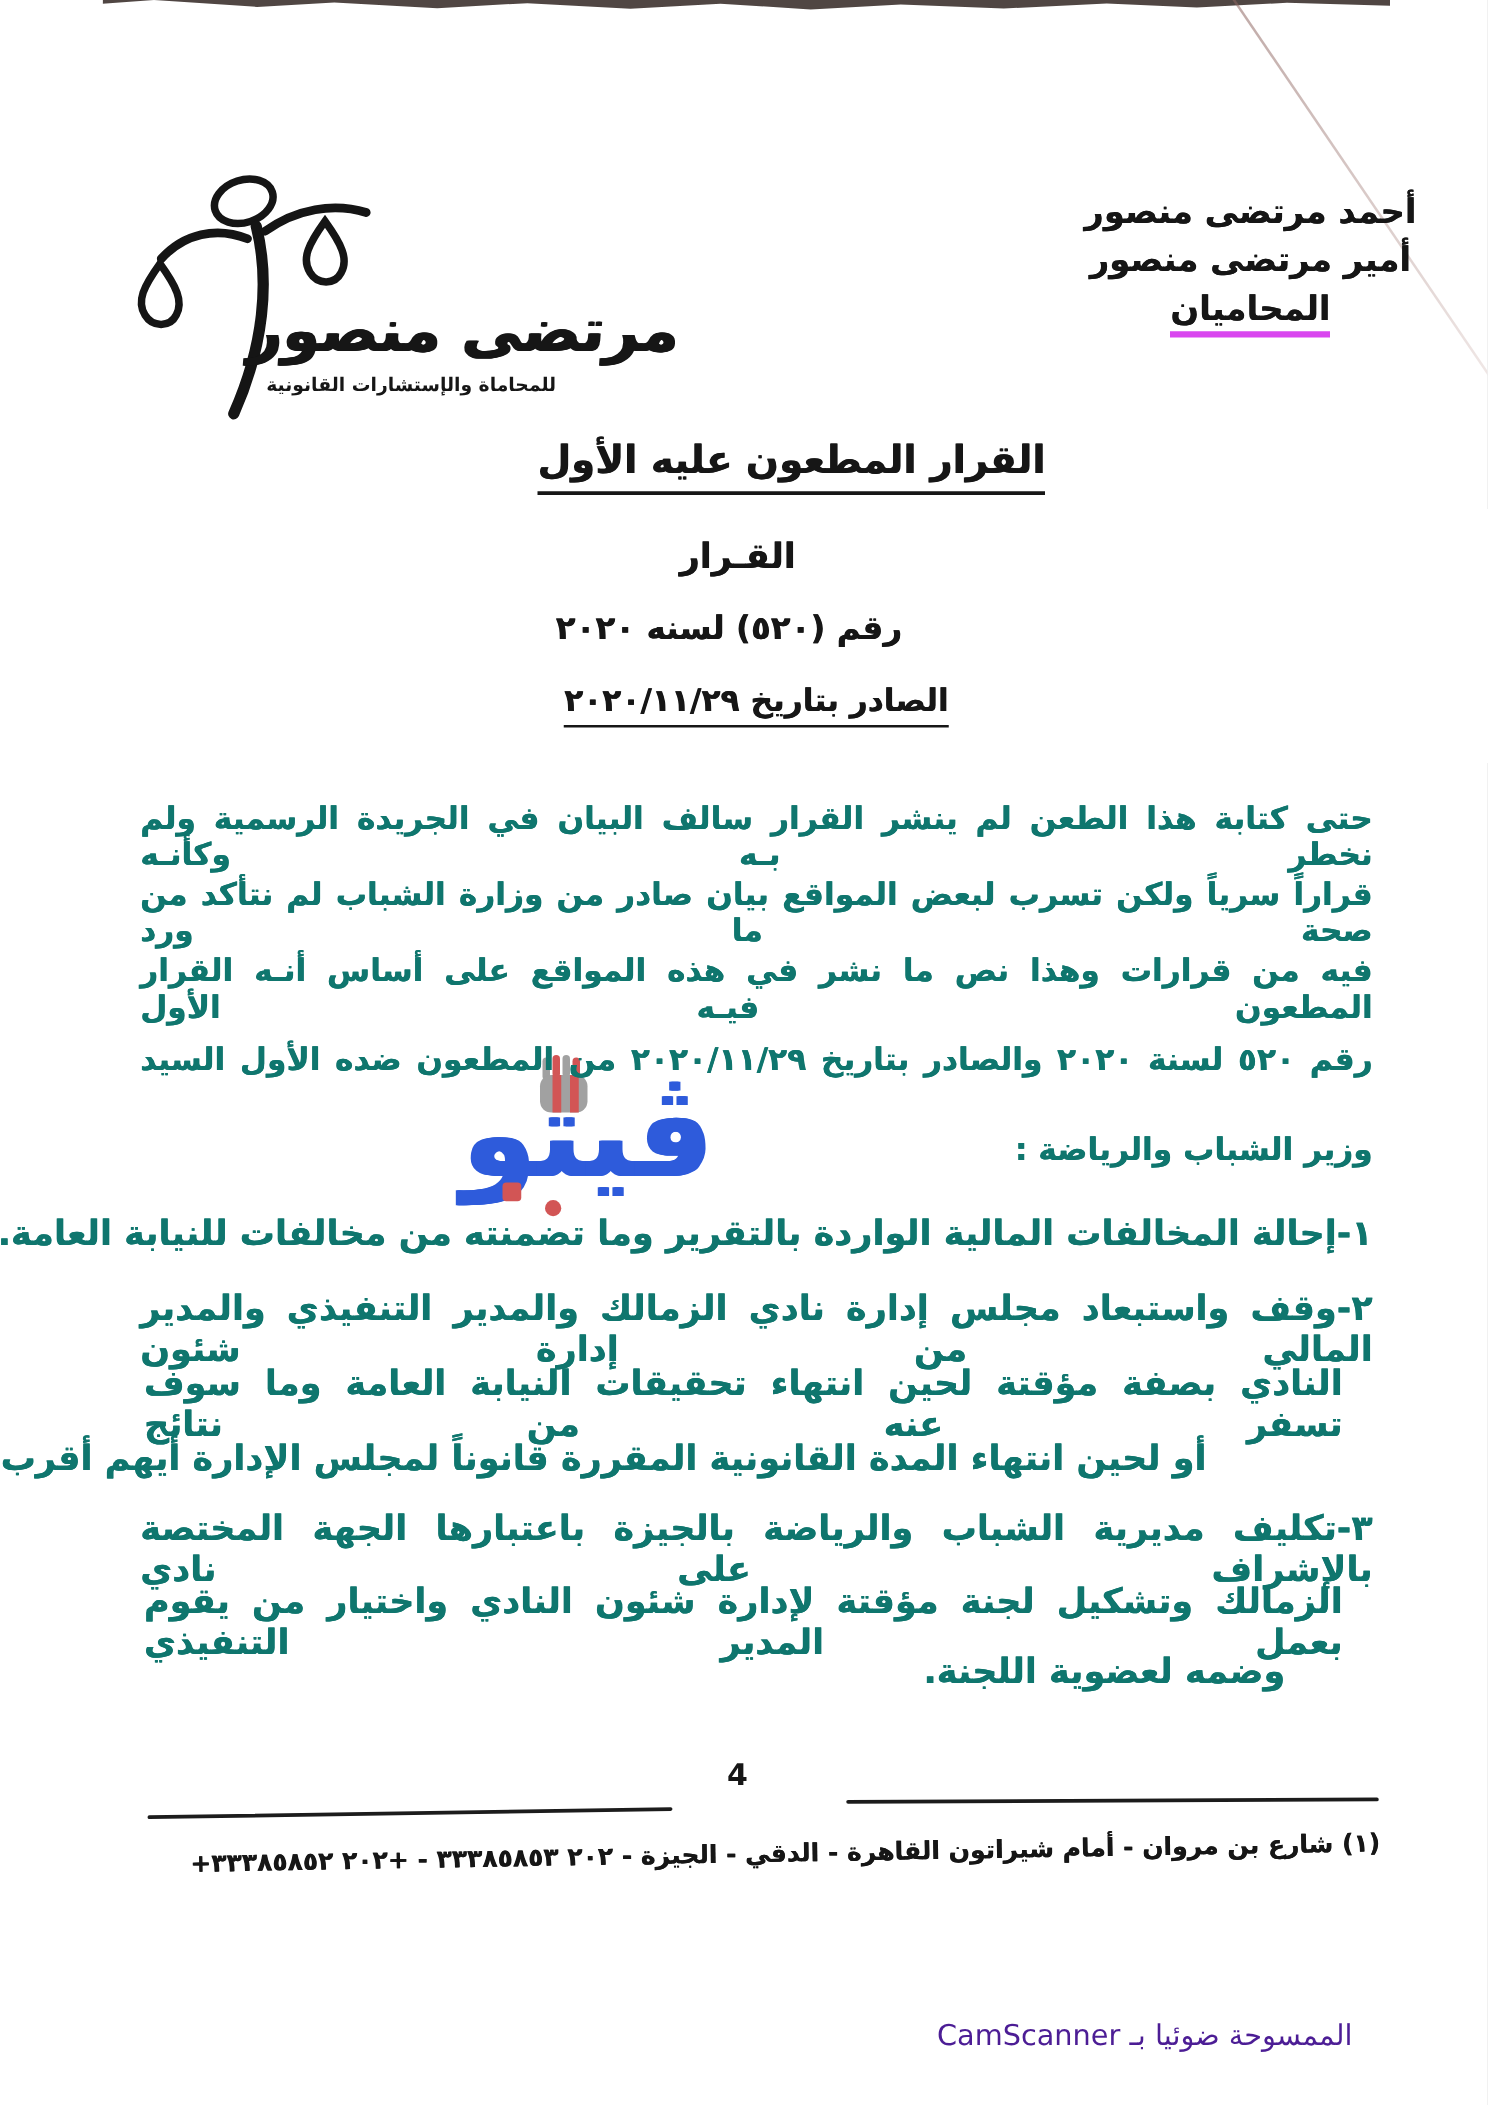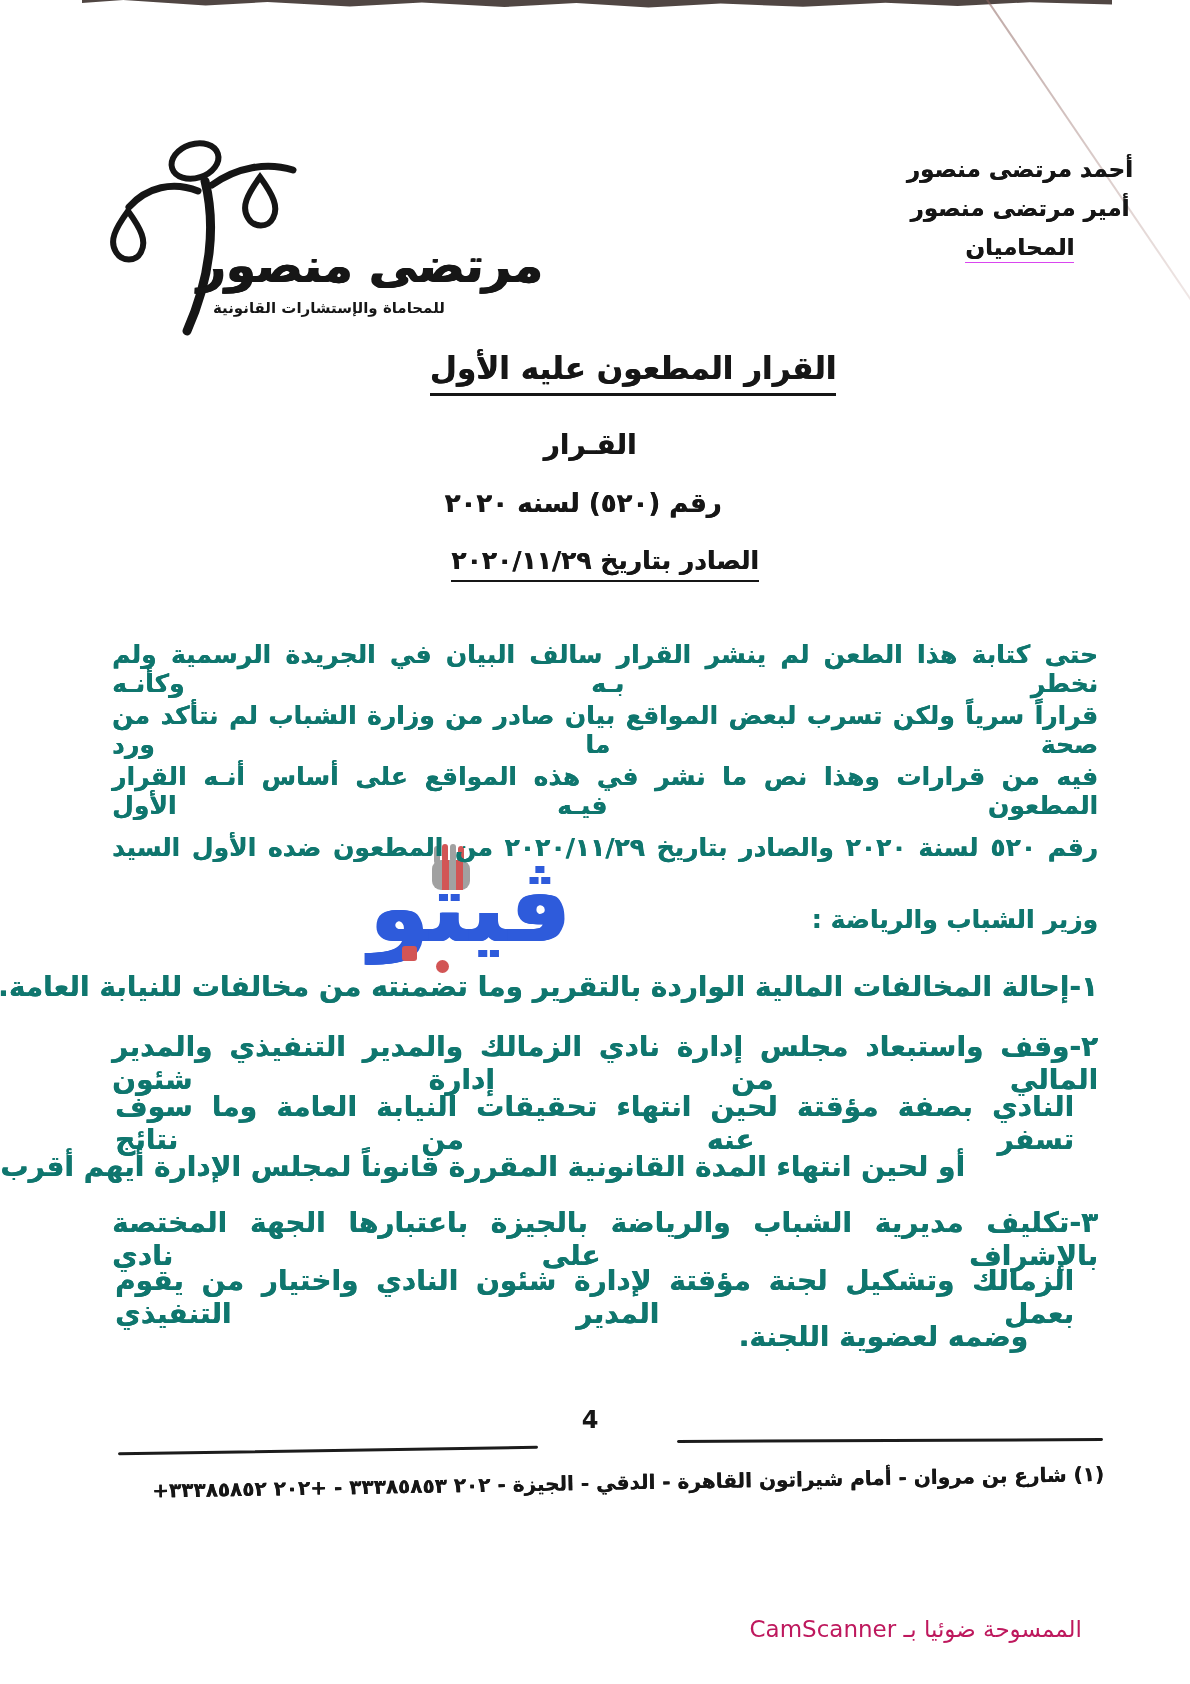--- a/index.html
+++ b/index.html
@@ -19,24 +19,24 @@
   }
   .scan-crease{
     position:absolute;left:987px;top:-2px;width:375px;height:2px;
     background:linear-gradient(90deg,rgba(140,100,95,.55),rgba(205,175,170,.28));
     transform-origin:0 0;transform:rotate(55.8deg);
   }
   
   .attorneys{
     position:absolute;top:150px;right:57px;
     direction:rtl;text-align:center;
-    font-size:23px;font-weight:700;line-height:39px;
+    font-size:27px;font-weight:700;line-height:39px;
     text-shadow:.3px 0 0 currentColor;
   }
-  .attorneys .underl{border-bottom:1px solid #d946ef;padding-bottom:2px;}
+  .attorneys .underl{border-bottom:5px solid #d946ef;padding-bottom:2px;}
   .logo{position:absolute;left:95px;top:125px;width:368px;height:218px;}
   .logo svg{position:absolute;left:0;top:0;}
   .logo .brand{
     position:absolute;left:104px;top:112px;white-space:nowrap;
     font-size:48px;font-weight:700;direction:rtl;
     text-shadow:.8px 0 0 currentColor, -.8px 0 0 currentColor;
     transform:skewX(-4deg);
   }
   .logo .tagline{
     position:absolute;left:118px;top:174px;white-space:nowrap;
@@ -77,21 +77,21 @@
   .rule-left{left:118px;top:1449px;width:420px;transform:rotate(-0.9deg);}
   .rule-right{left:677px;top:1439px;width:426px;transform:rotate(-0.25deg);}
   .address{
     position:absolute;right:86px;top:1462px;direction:rtl;white-space:nowrap;
     font-size:20px;font-weight:700;transform-origin:100% 50%;transform:rotate(-1deg);
     text-shadow:.3px 0 0 currentColor;
   }
   .address .phones{direction:ltr;unicode-bidi:isolate;}
   .camscanner{
     position:absolute;right:108px;top:1616px;direction:rtl;white-space:nowrap;
-    font-size:23px;color:#be185d;
+    font-size:23px;color:#4c1d95;
   }
 </style>
 </head>
 <body>
 
 <div class="page">
 
   <div class="scan-top-edge"></div>
   <div class="scan-crease"></div>
 

